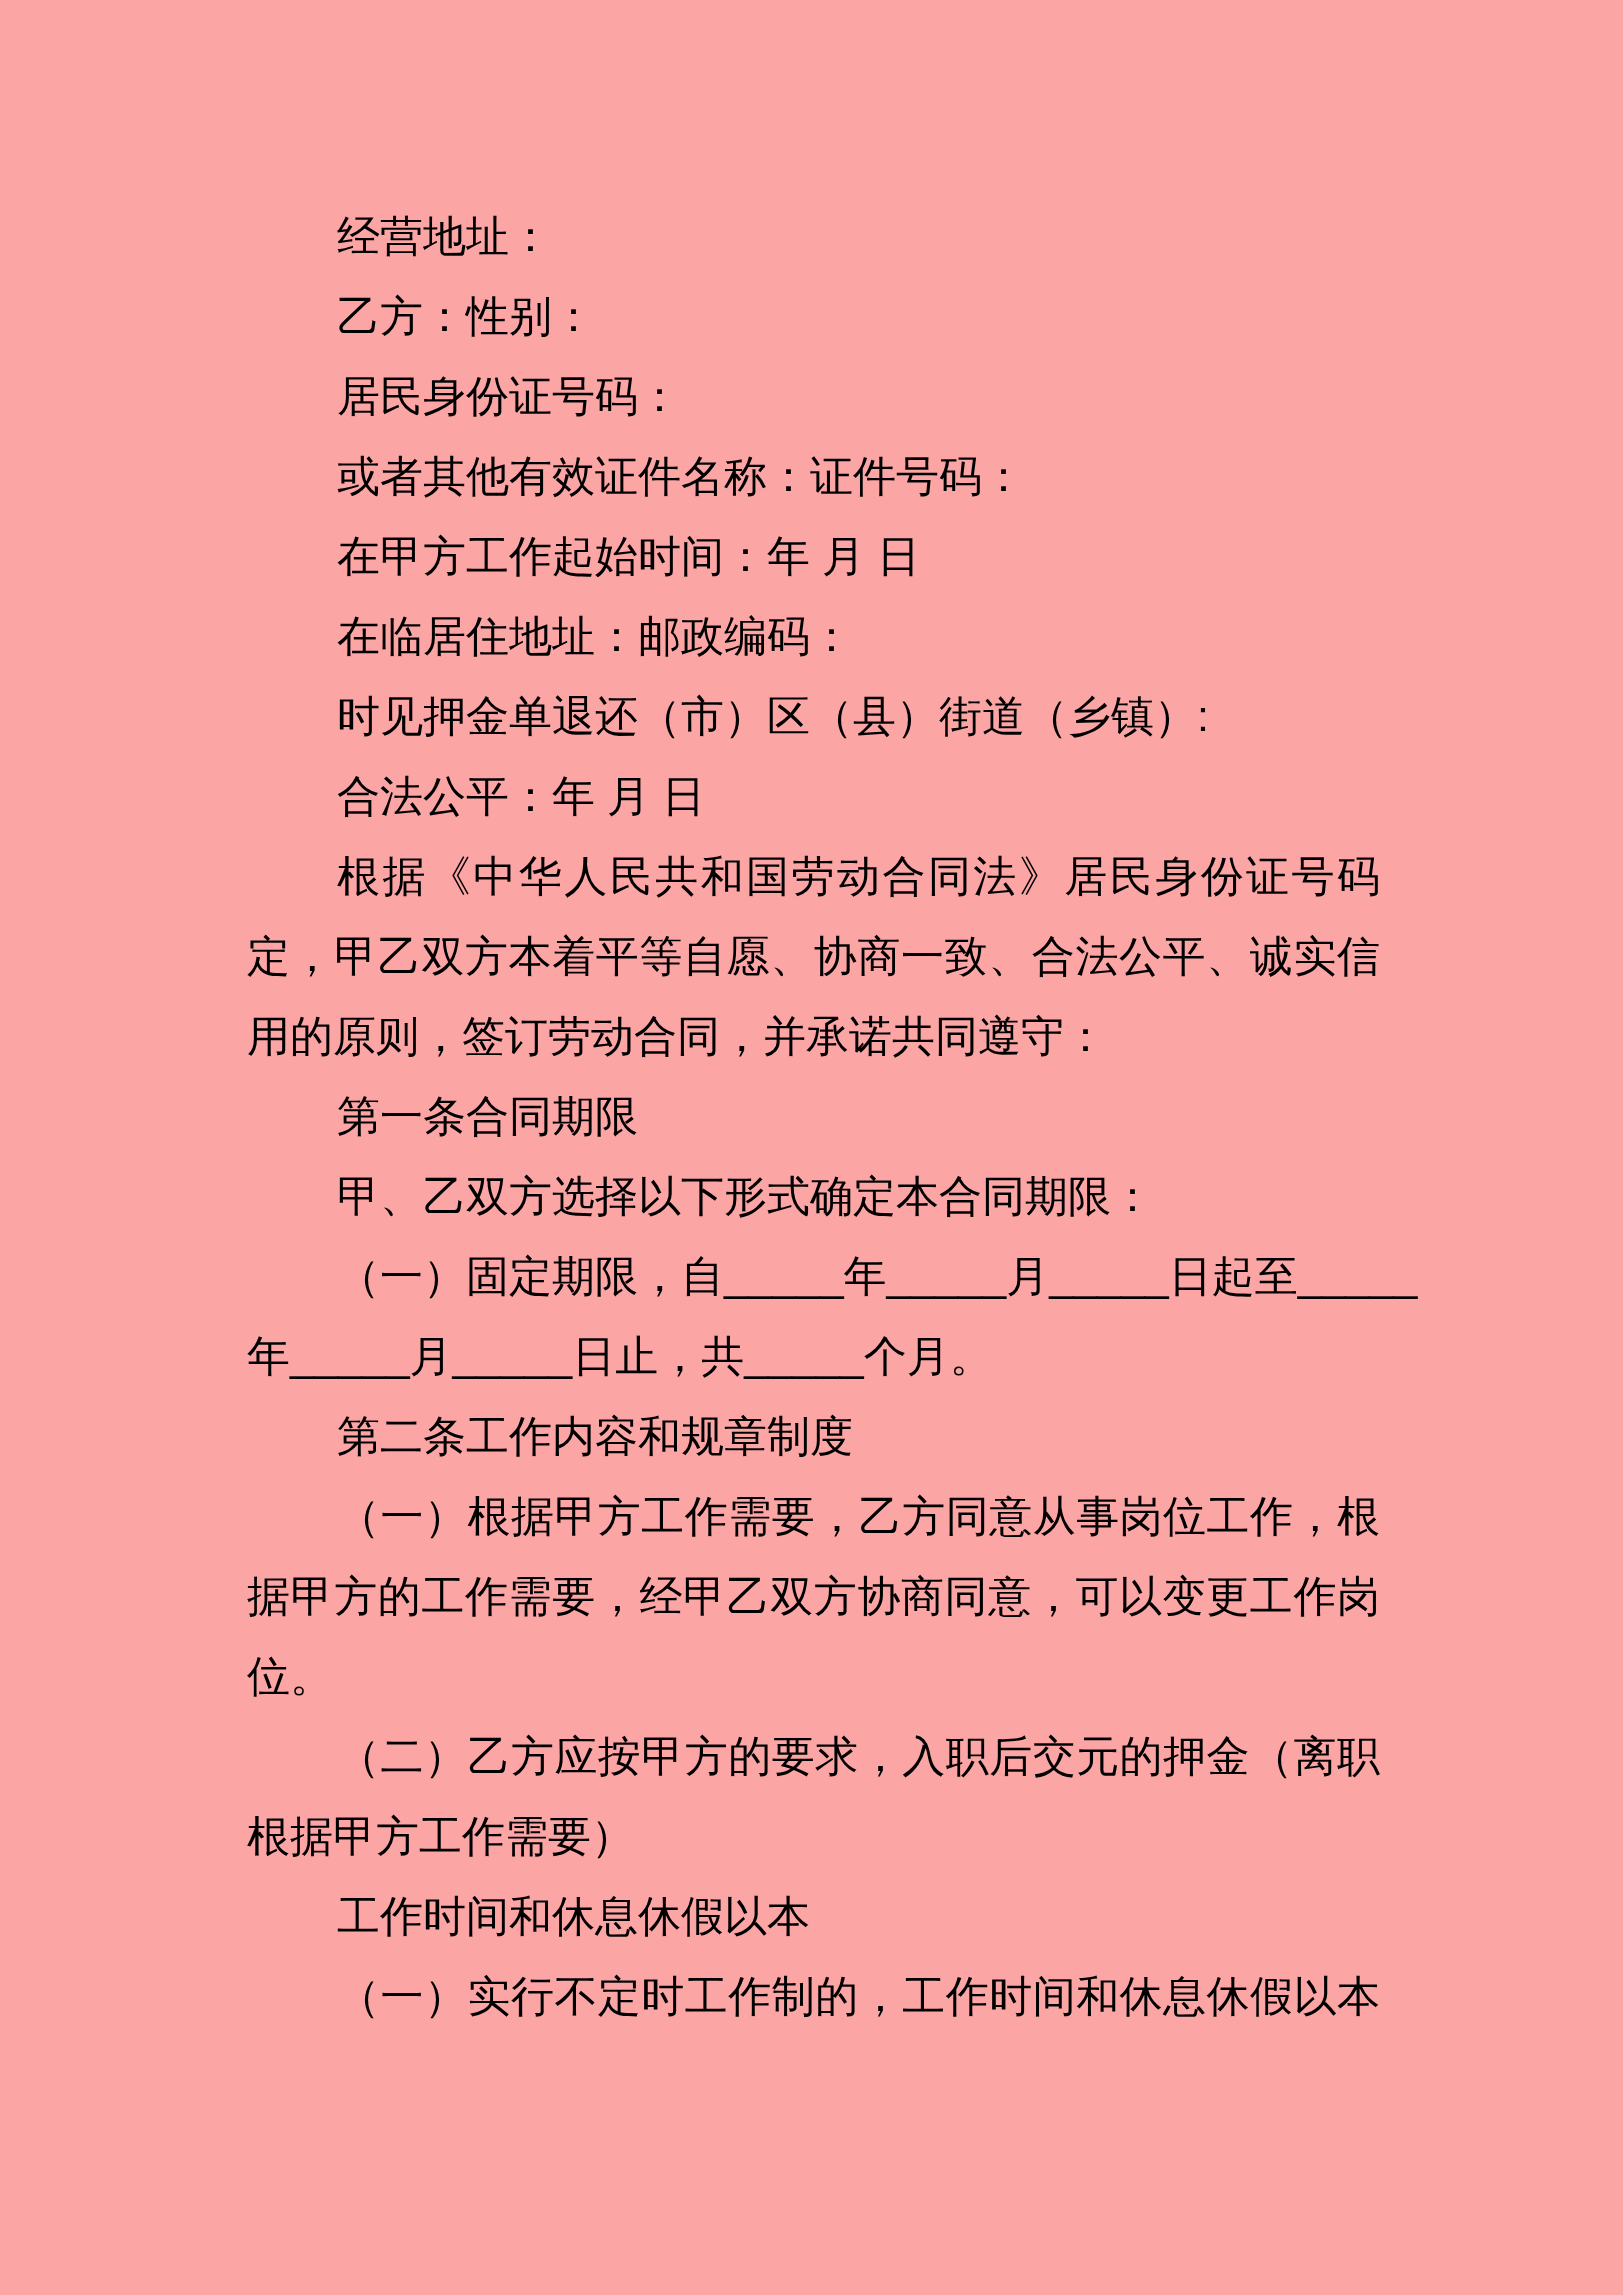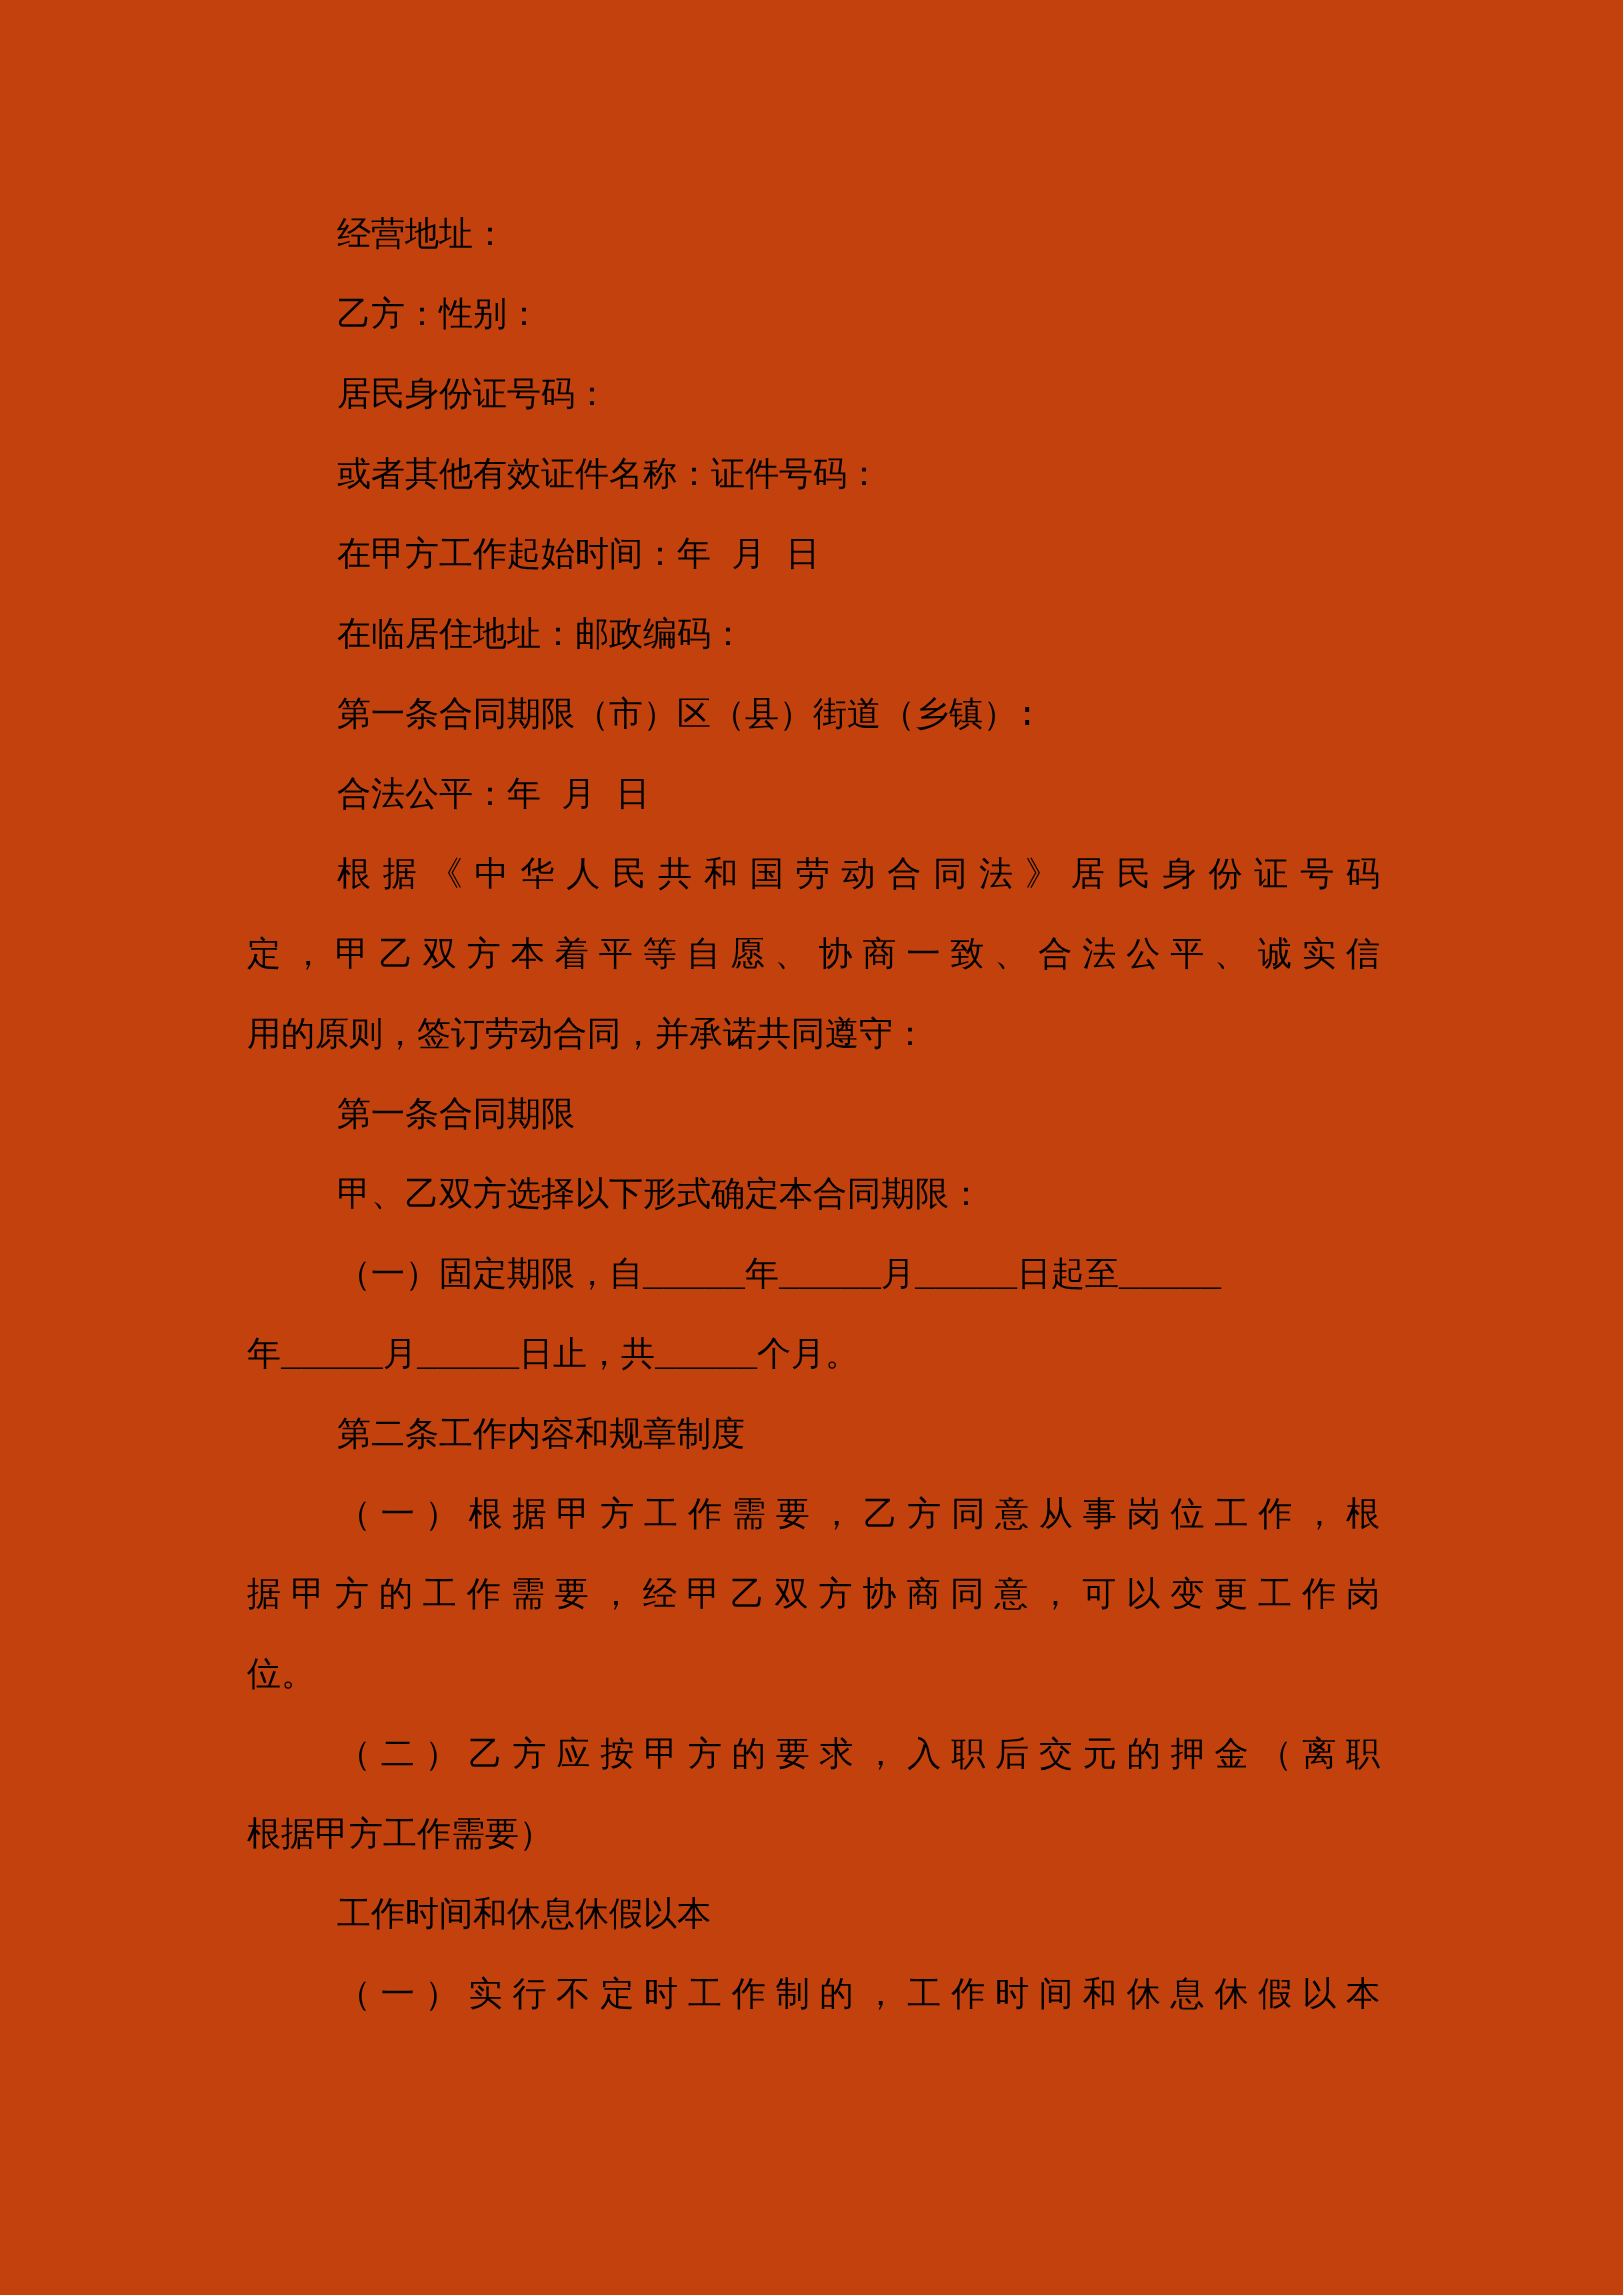--- a/index.html
+++ b/index.html
@@ -3,24 +3,24 @@
 <meta charset="utf-8">
 <style>
   html, body {
     margin: 0;
     padding: 0;
   }
   .page {
     position: relative;
     width: 1623px;
     height: 2295px;
-    background: #c2410c;
+    background: #fca5a5;
     color: #000000;
-    font-family: Liberation Mono, monospace;
-    font-size: 34px;
+    font-family: Liberation Sans, sans-serif;
+    font-size: 43px;
     overflow: hidden;
     box-sizing: border-box;
   }
   .content {
     box-sizing: border-box;
     padding: 196px 243px 0 247px;
   }
   .line {
     height: 80px;
     line-height: 80px;
@@ -39,21 +39,21 @@
 <body>
 
 <div class="page">
   <div class="content">
     <div class="line indent">经营地址：</div>
     <div class="line indent">乙方：性别：</div>
     <div class="line indent">居民身份证号码：</div>
     <div class="line indent">或者其他有效证件名称：证件号码：</div>
     <div class="line indent">在甲方工作起始时间：年 月 日</div>
     <div class="line indent">在临居住地址：邮政编码：</div>
-    <div class="line indent">第一条合同期限（市）区（县）街道（乡镇）:</div>
+    <div class="line indent">时见押金单退还（市）区（县）街道（乡镇）:</div>
     <div class="line indent">合法公平：年 月 日</div>
     <div class="line indent justify">根据《中华人民共和国劳动合同法》居民身份证号码</div>
     <div class="line justify">定，甲乙双方本着平等自愿、协商一致、合法公平、诚实信</div>
     <div class="line">用的原则，签订劳动合同，并承诺共同遵守：</div>
     <div class="line indent">第一条合同期限</div>
     <div class="line indent">甲、乙双方选择以下形式确定本合同期限：</div>
     <div class="line indent">（一）固定期限，自_____年_____月_____日起至_____</div>
     <div class="line">年_____月_____日止，共_____个月。</div>
     <div class="line indent">第二条工作内容和规章制度</div>
     <div class="line indent justify">（一）根据甲方工作需要，乙方同意从事岗位工作，根</div>

